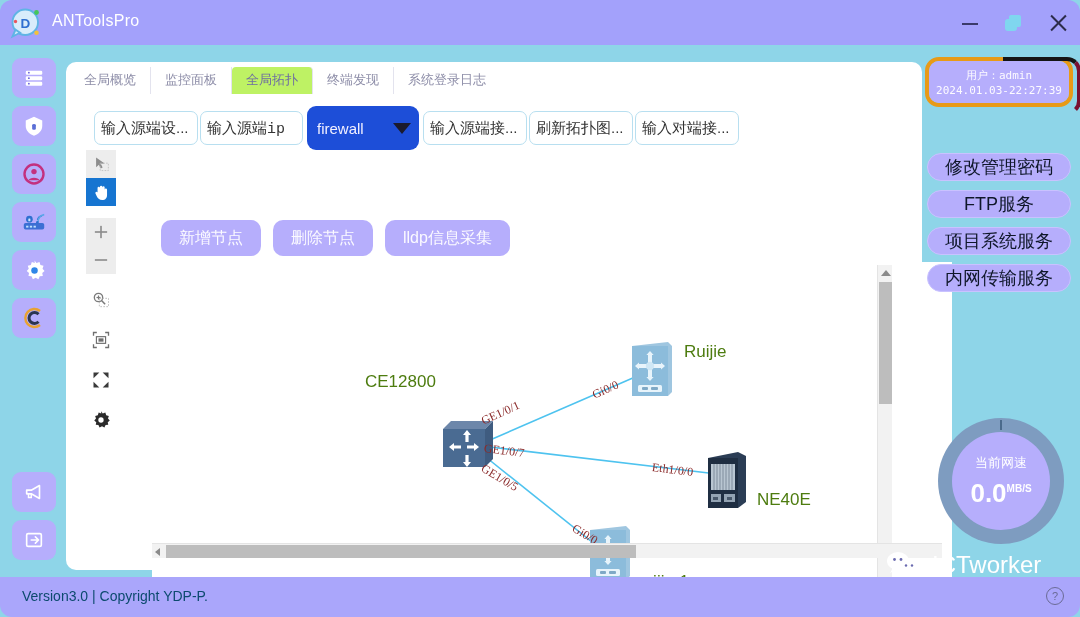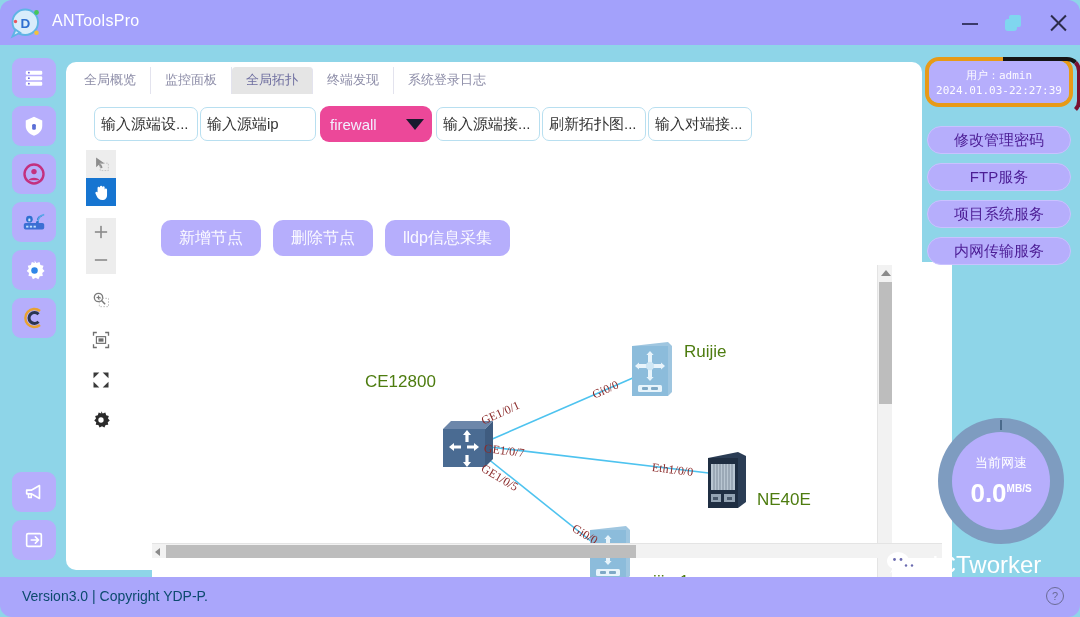--- a/index.html
+++ b/index.html
@@ -82,44 +82,44 @@
     display: flex; align-items: flex-end; height: 28px;
   }
   .tab {
     padding: 4px 14px 5px 14px;
     font-size: 13px; color: #8d8da8;
     border-right: 1px solid #e3e3ee;
     cursor: pointer; background: transparent;
     white-space: nowrap;
   }
   .tab.active {
-    background: #e5e5e5; color: #6f6fa0;
+    background: #bef264; color: #6f6fa0;
     border-radius: 4px 4px 0 0;
   }
   .tab:last-child { border-right: none; }
 
   
   .filter-row {
     position: absolute; left: 28px; top: 44px;
     display: flex; align-items: center; gap: 2px;
   }
   .inp {
     height: 34px; width: 104px;
     border: 1px solid #b8dff0; border-radius: 7px;
     background: #fff;
     font-size: 15px; color: #333;
     padding: 8px 6px;
     font-family: "Liberation Sans", sans-serif;
     overflow: hidden; white-space: nowrap;
     display: flex; align-items: center;
   }
-  .inp.w-ip { width: 116px; }
+  .inp.w-ip { width: 103px; font-family: Liberation Mono, monospace; }
   .select {
-    height: 36px; width: 112px; margin: 0 2px;
-    background: #ec4899; border-radius: 9px;
+    height: 44px; width: 112px; margin: 0 2px;
+    background: #1d4ed8; border-radius: 9px;
     display: flex; align-items: center; justify-content: space-between;
     padding: 0 8px 0 10px; cursor: pointer;
   }
   .select .sel-val { font-size: 15px; color: #f2f0ff; }
   .chev {
     width: 0; height: 0;
     border-left: 9px solid transparent;
     border-right: 9px solid transparent;
     border-top: 11px solid #1a1a2e;
   }
@@ -235,23 +235,24 @@
     background: #b6aefc; border-radius: 10px;
     display: flex; flex-direction: column; align-items: center; justify-content: center;
   }
   .userbox .l1 { font-size: 11px; color: #fdfbff; font-family: "DejaVu Sans Mono", monospace; }
   .userbox .l2 { font-size: 11px; color: #fdfbff; font-family: "DejaVu Sans Mono", monospace; margin-top:1px; }
 
   .side-btn {
     position: absolute; left: 927px;
     width: 144px; height: 28px;
     background: #b6aefc; border: 1px solid #c9c2ff; border-radius: 14px;
-    color: #4c1d95; font-size: 15px;
+    color: #0f172a; font-size: 18px;
     display: flex; align-items: center; justify-content: center;
     cursor: pointer;
+    margin-top: 27px;
   }
 
   
   .gauge {
     position: absolute; left: 938px; top: 418px;
     width: 126px; height: 126px;
     border-radius: 50%;
     background: #7e9cc0;
     display:flex; align-items:center; justify-content:center;
   }

